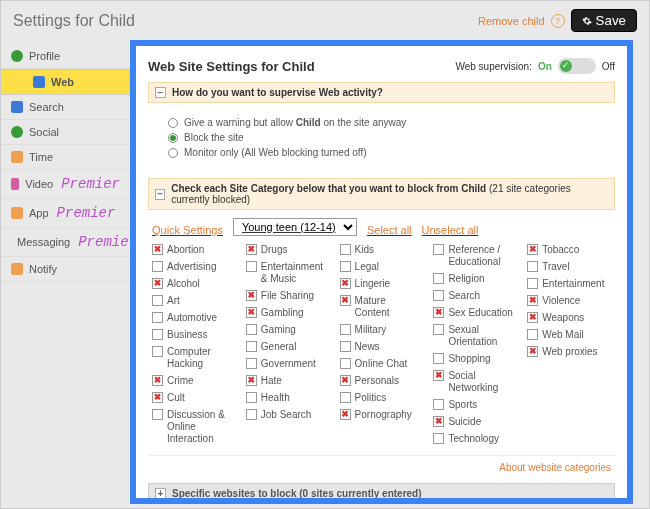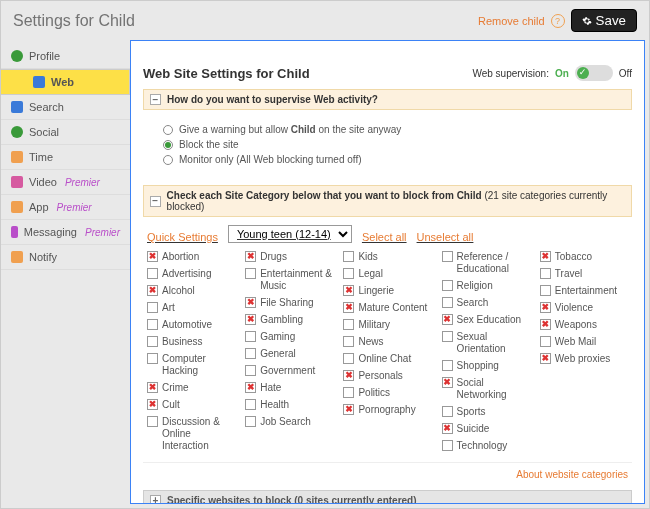--- a/index.html
+++ b/index.html
@@ -9,22 +9,22 @@
   .title { font-size: 16px; color: #737373; flex: 1; }
   .link-orange { color: #e77b33; text-decoration: none; cursor: pointer; }
   .help-icon { display: inline-flex; width: 14px; height: 14px; border: 1px solid #f0a050; color: #f0a050; border-radius: 50%; align-items: center; justify-content: center; font-size: 9px; margin: 0 6px; }
   .btn-save { background: #222; color: #fff; border: 1px solid #000; border-radius: 4px; padding: 3px 10px; display: inline-flex; align-items: center; gap: 4px; cursor: pointer; }
   .btn-save .gear { width: 10px; height: 10px; }
   .body { display: flex; flex: 1; overflow: hidden; }
   .sidebar { width: 129px; padding: 4px 0; }
   .nav-item { display: flex; align-items: center; gap: 6px; padding: 6px 10px; color: #555; cursor: pointer; border-bottom: 1px solid #ddd; }
   .nav-item.active { background: #fde047; font-weight: bold; border: 1px solid #ccc; border-left: none; padding-left: 32px; }
   .nav-icon { width: 12px; height: 12px; display: inline-block; }
-  .premier { font-style: italic; color: #b94ec9; font-size: 10px; margin-left: 2px; }
-  .main { flex: 1; background: #fff; border: 1px solid #3b82f6; margin: 0 4px 4px 0; padding: 24px 12px; overflow: auto; }
+  .premier { font-style: italic; color: #b94ec9; font-size: 14px; margin-left: 2px; font-family: Liberation Mono, monospace; }
+  .main { flex: 1; background: #fff; border: 6px solid #3b82f6; margin: 0 16px 4px 0; padding: 12px 12px; overflow: auto; }
   .main-header { display: flex; align-items: center; margin-bottom: 8px; }
   .main-title { font-size: 13px; font-weight: bold; flex: 1; }
   .supervision { font-size: 10px; color: #333; display: flex; align-items: center; gap: 6px; }
   .on { color: #4caf50; font-weight: bold; }
   .toggle { width: 38px; height: 16px; background: #ddd; border-radius: 8px; position: relative; display: inline-block; }
   .toggle .knob { position: absolute; left: 2px; top: 2px; width: 12px; height: 12px; border-radius: 50%; background: #4caf50; }
   .toggle .check { position: absolute; left: 4px; top: 2px; color: #fff; font-size: 9px; }
   .section-head { background: #fdf1de; border: 1px solid #f0d9a8; padding: 4px 6px; font-size: 10px; font-weight: bold; display: flex; align-items: center; gap: 6px; margin-top: 6px; }
   .section-head-gray { background: #e5e5e5; border: 1px solid #ccc; padding: 4px 6px; font-size: 10px; font-weight: bold; display: flex; align-items: center; gap: 6px; margin-top: 4px; color: #555; }
   .toggle-box { width: 11px; height: 11px; border: 1px solid #aaa; background: #fff; color: #666; display: inline-flex; align-items: center; justify-content: center; font-size: 10px; line-height: 1; }

